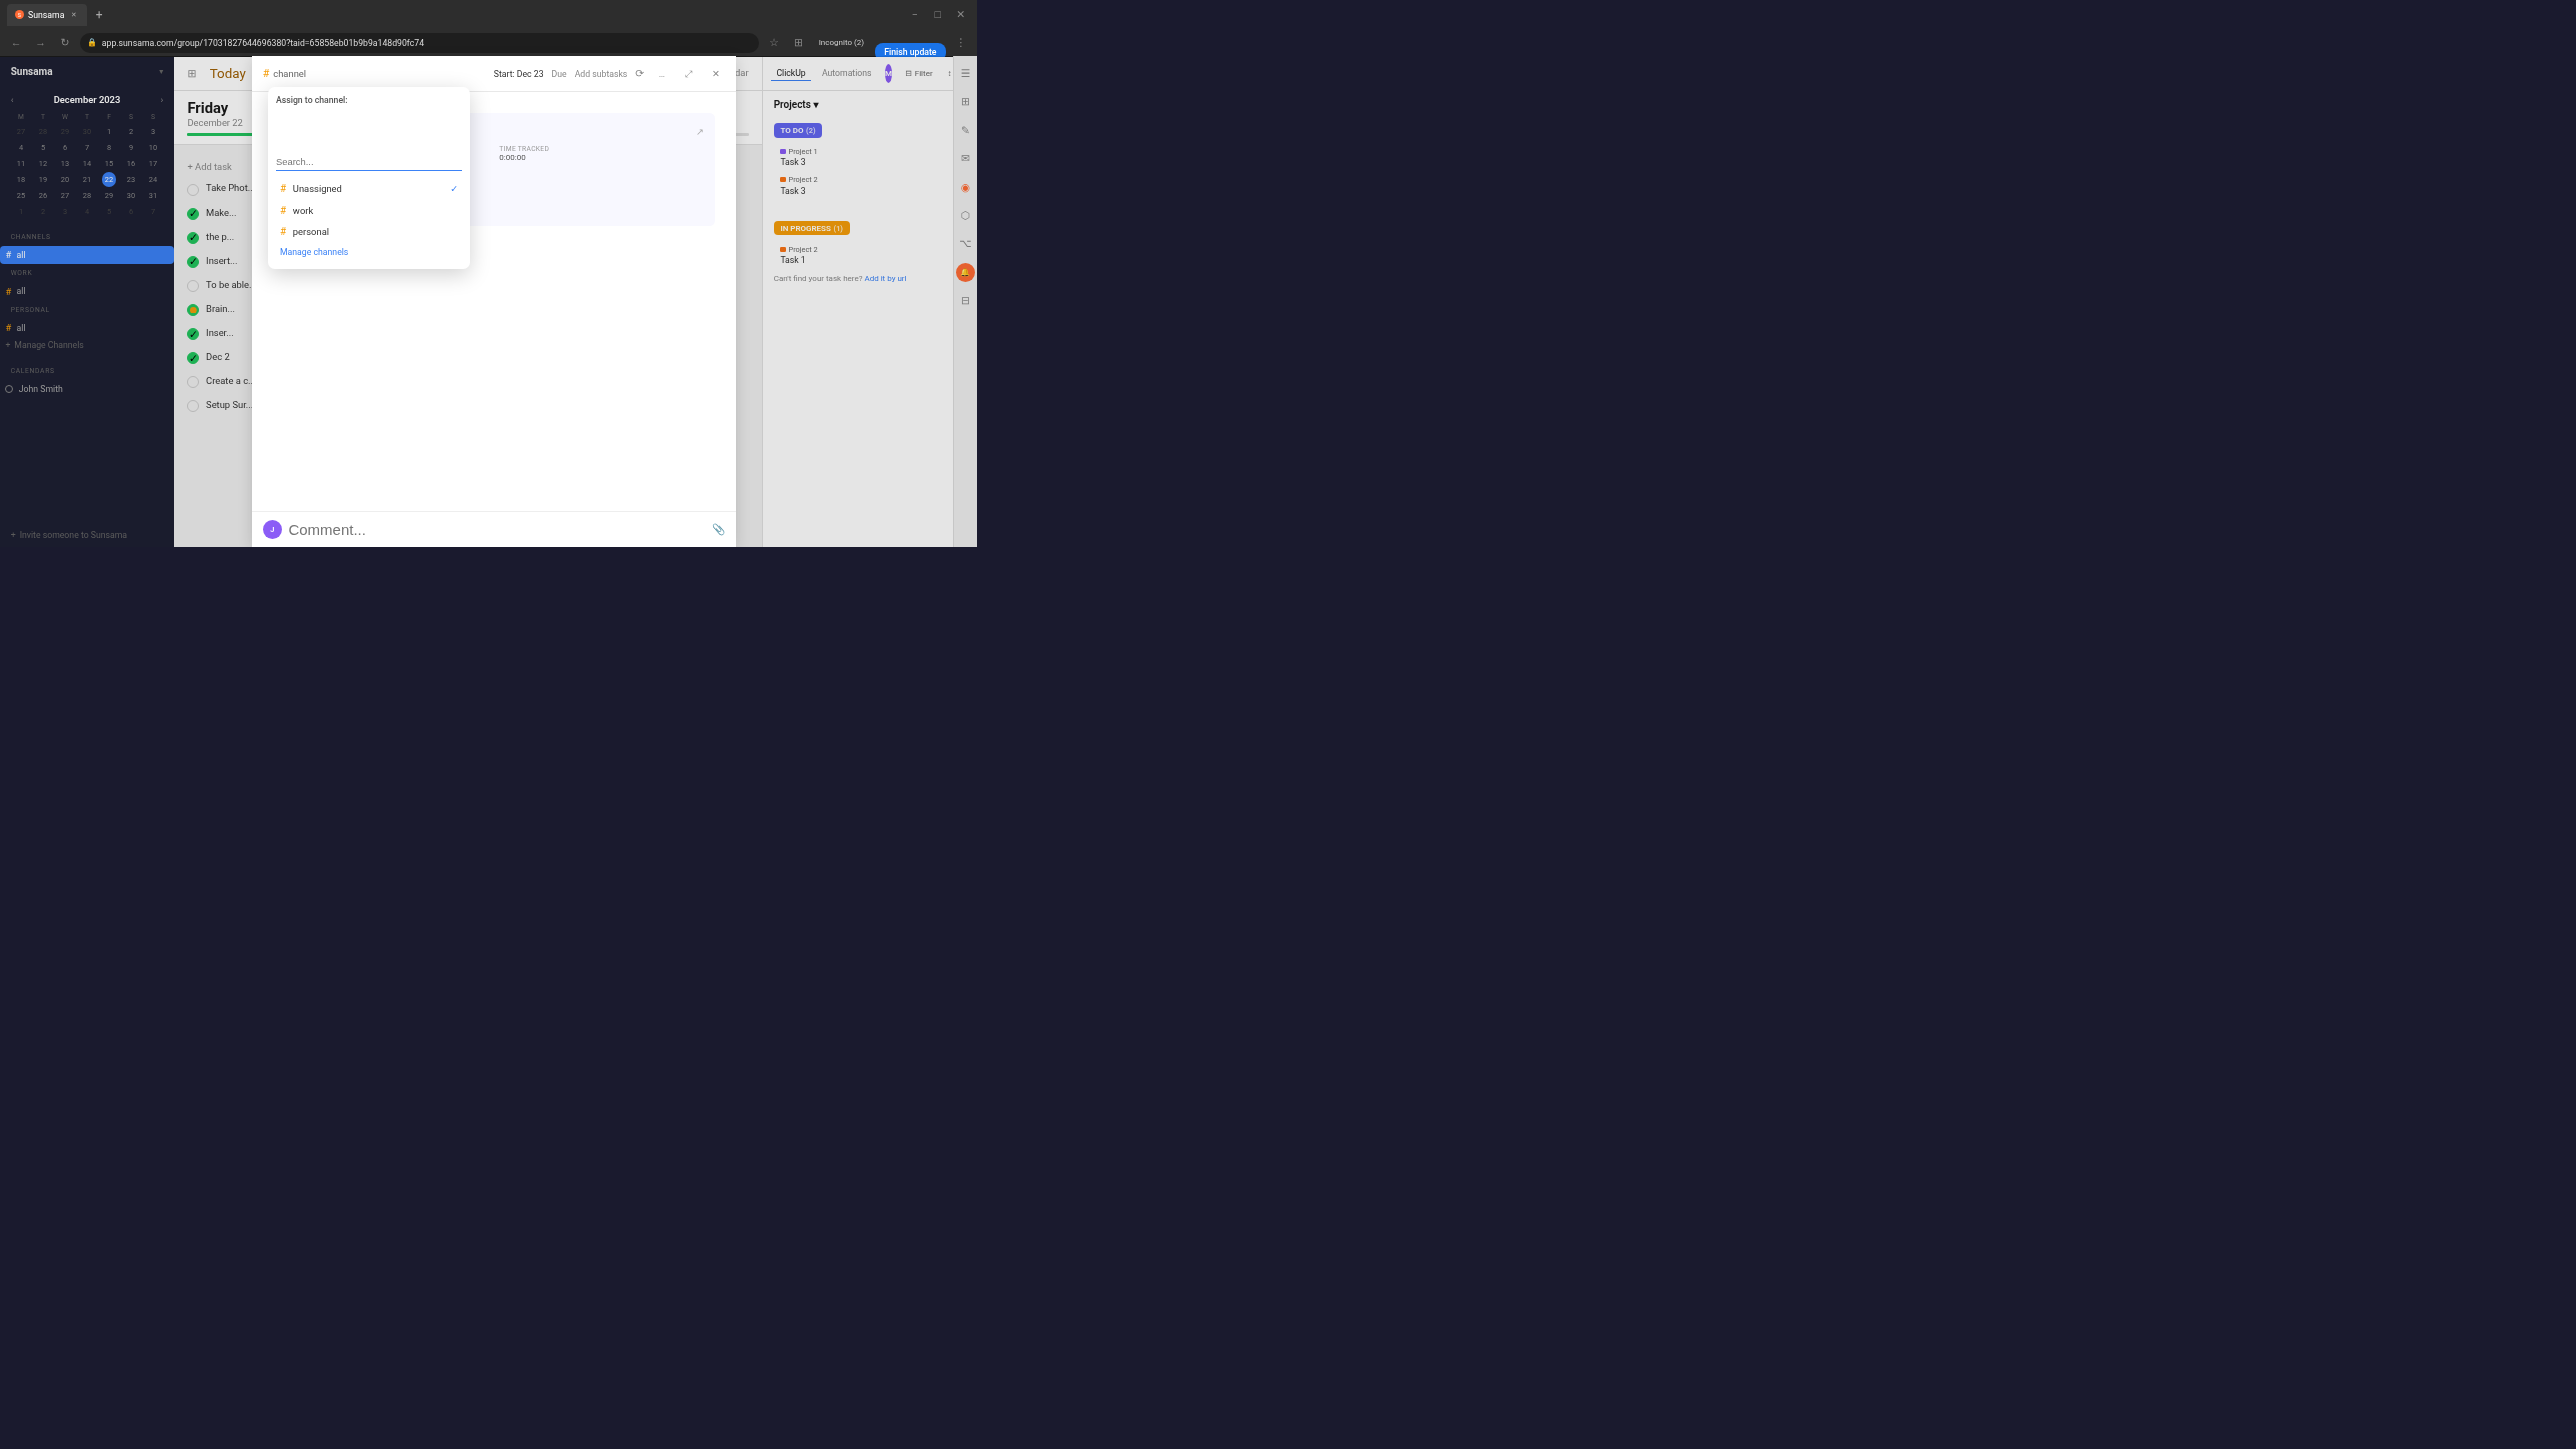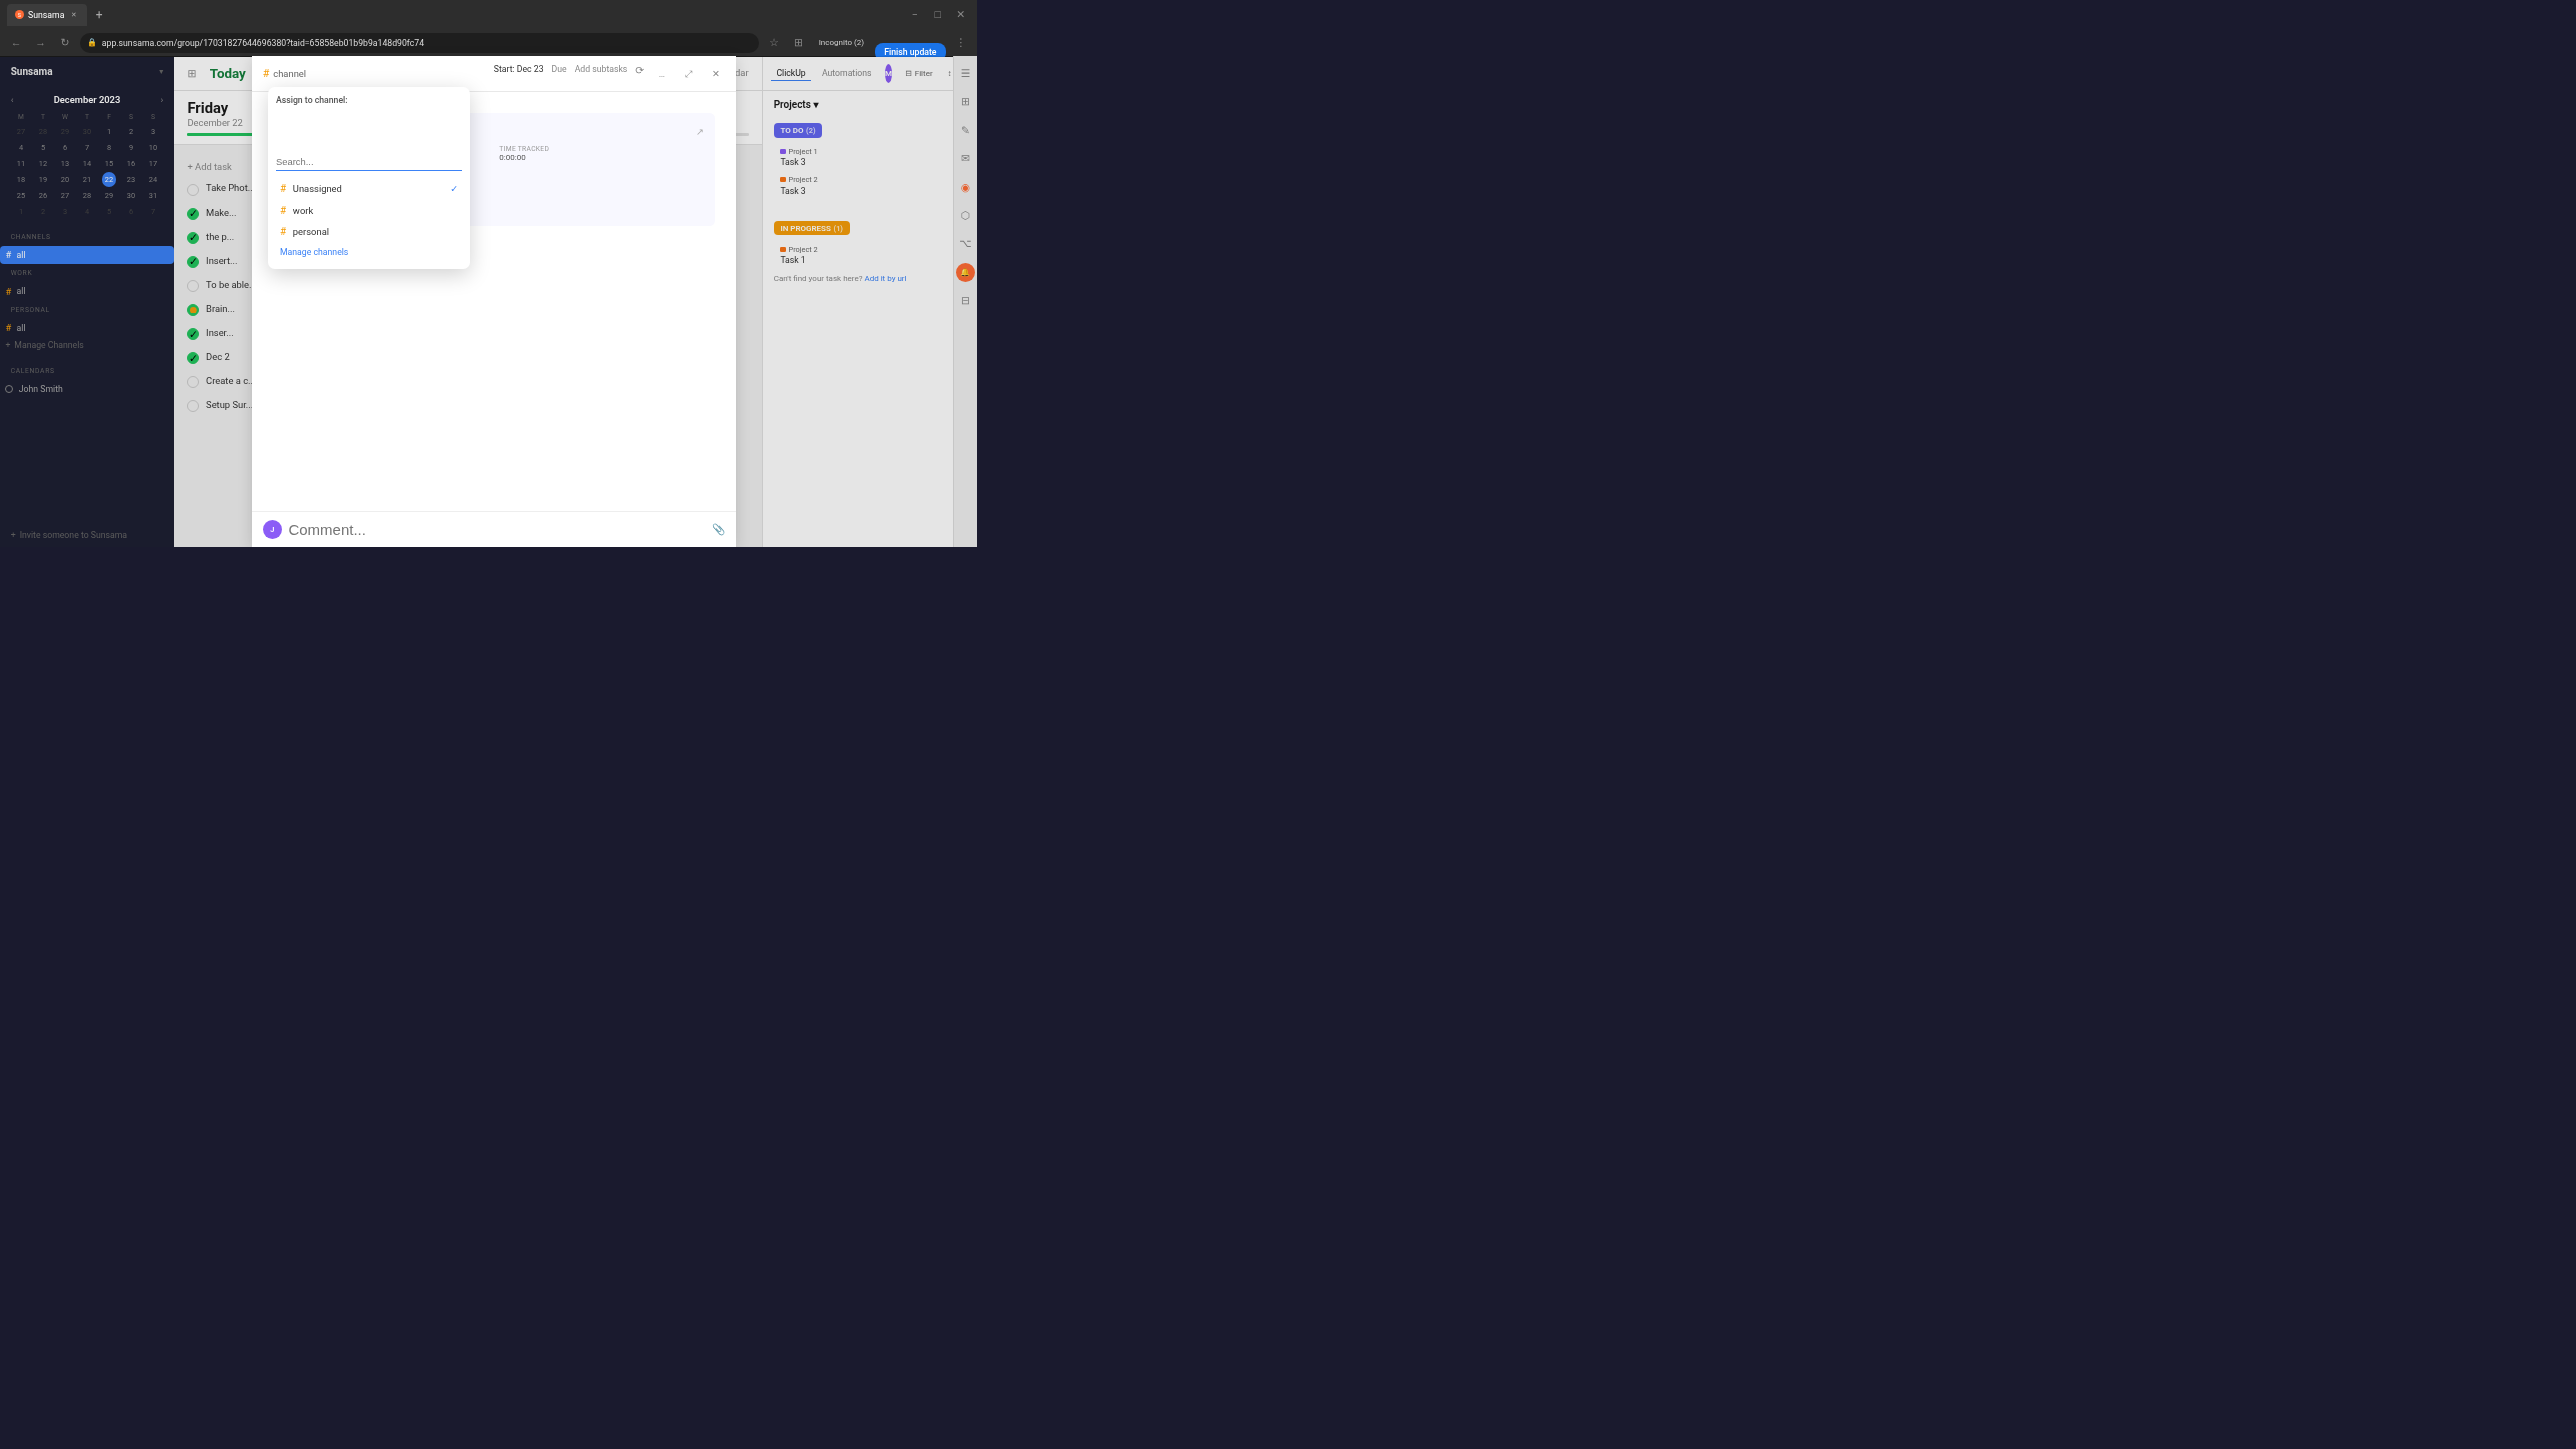--- a/index.html
+++ b/index.html
@@ -45,21 +45,21 @@
     .hash-icon { color: #f59e0b; font-size: 9.4px; }
     .sidebar-item.active .hash-icon { color: #fff; }
     .sidebar-add { display: flex; align-items: center; gap: 4px; padding: 3.4px 5.4px; cursor: pointer; font-size: 8.7px; color: #666; }
     .sidebar-footer { padding: 8px 10.7px; margin-top: auto; }
     .invite-btn { display: flex; align-items: center; gap: 4px; color: #666; font-size: 8.7px; cursor: pointer; }
 
     
     .main-content { flex: 1; background: #f0f0f0; display: flex; flex-direction: column; overflow: hidden; }
     .main-header { background: #fff; padding: 0 13.4px; display: flex; align-items: center; gap: 13.4px; height: 34px; border-bottom: 0.7px solid #e0e0e0; }
     .collapse-btn { color: #888; cursor: pointer; font-size: 10.7px; }
-    .main-title { font-size: 13.4px; font-weight: 700; color: #15803d; }
+    .main-title { font-size: 13.4px; font-weight: 400; color: #a16207; }
     .main-nav { display: flex; gap: 13.4px; margin-left: auto; }
     .main-nav-item { font-size: 9.4px; color: #888; cursor: pointer; padding: 2.7px 0; }
     .main-nav-item.active { color: #1a1a1a; border-bottom: 1.3px solid #3b82f6; }
 
     .day-header { background: #fff; padding: 8px 13.4px; border-bottom: 0.7px solid #e0e0e0; }
     .day-title { font-size: 14.8px; font-weight: 700; color: #1a1a1a; }
     .day-date { font-size: 9.4px; color: #888; }
     .progress-bar { height: 2.7px; background: #e0e0e0; border-radius: 1.3px; margin-top: 5.4px; }
     .progress-fill { height: 100%; background: #22c55e; border-radius: 1.3px; width: 30%; }
 
@@ -100,21 +100,21 @@
     .right-icon { width: 19px; height: 19px; display: flex; align-items: center; justify-content: center; color: #888; cursor: pointer; font-size: 10.7px; border-radius: 2.7px; }
 
     
     .overlay { position: absolute; top: 56px; left: 0; right: 0; bottom: 0; background: rgba(0,0,0,0.1); z-index: 10; }
 
     
     .task-detail { position: absolute; top: 56px; left: 252px; right: 241px; bottom: 0; background: #fff; z-index: 11; display: flex; flex-direction: column; box-shadow: 0 2.7px 13.4px rgba(0,0,0,0.15); }
     .task-detail-header { display: flex; align-items: center; padding: 8px 10.7px; border-bottom: 0.7px solid #e8e8e8; gap: 8px; }
     .channel-tag { display: flex; align-items: center; gap: 4px; color: #666; font-size: 9.4px; }
     .channel-hash { color: #f59e0b; font-size: 10.7px; }
-    .task-meta { display: flex; gap: 8px; margin-left: auto; }
+    .task-meta { display: flex; align-items: center; gap: 8px; margin-left: auto; }
     .task-meta-item { font-size: 8.7px; color: #888; cursor: pointer; }
     .task-meta-item.start { color: #333; }
     .header-action-btn { padding: 2.7px; color: #888; cursor: pointer; font-size: 9.4px; width: 19px; height: 19px; display: flex; align-items: center; justify-content: center; border-radius: 2.7px; }
 
     .task-detail-body { flex: 1; overflow-y: auto; padding: 13.4px; }
 
     
     .channel-dropdown { position: absolute; top: 87px; left: 268px; background: #fff; border-radius: 6.7px; box-shadow: 0 5.4px 21.5px rgba(0,0,0,0.18); z-index: 20; width: 202px; padding: 8px; }
     .dropdown-label { font-size: 8.7px; color: #555; margin-bottom: 5.4px; font-weight: 500; }
     .dropdown-search { width: 100%; border: none; border-bottom: 1.3px solid #3b82f6; outline: none; font-size: 9.4px; padding: 2.7px 0; color: #333; margin-bottom: 6.7px; margin-top: 43px; }

